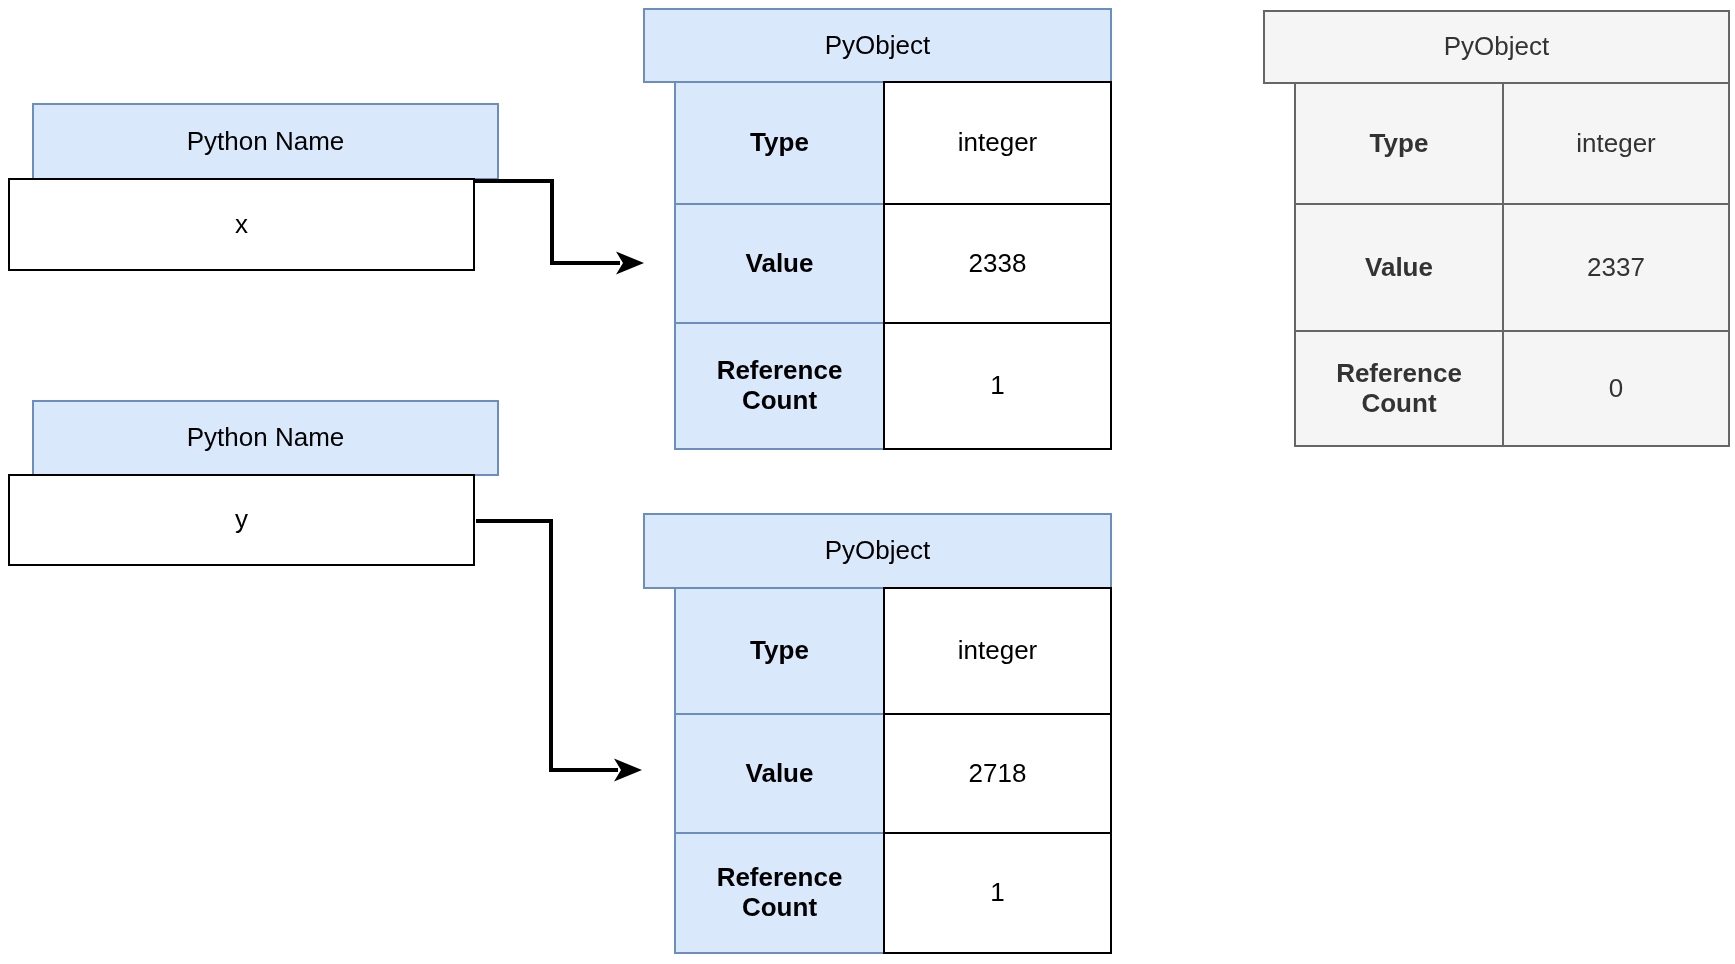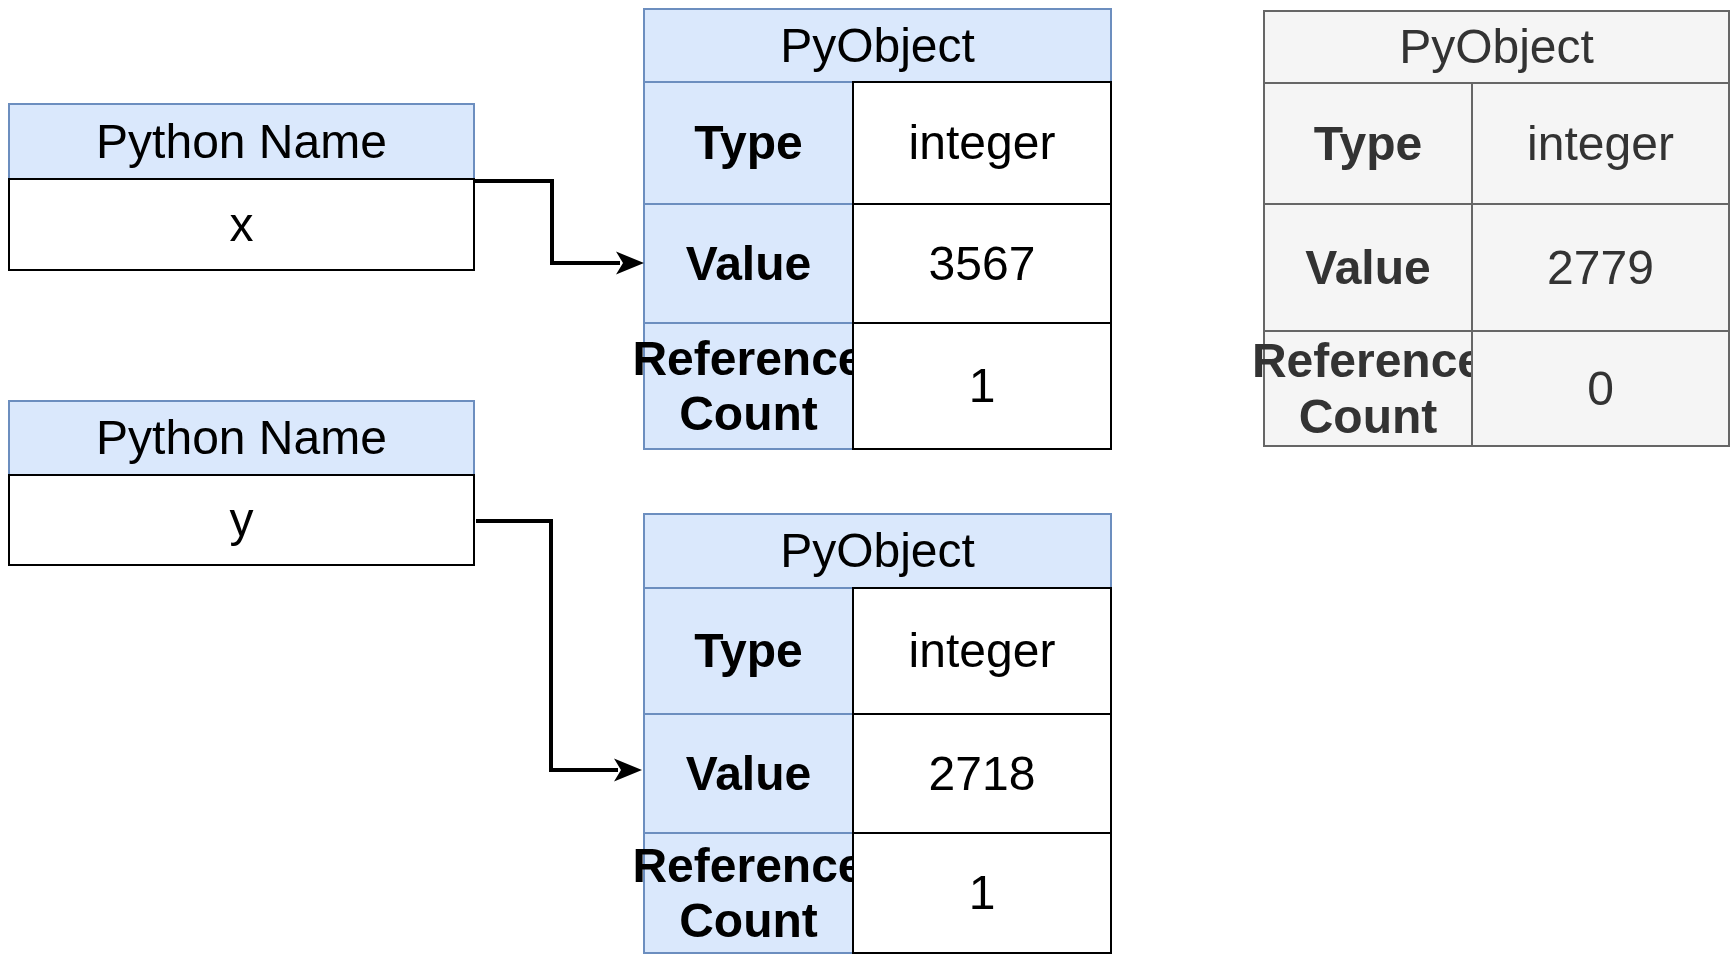--- a/index.html
+++ b/index.html
@@ -7,36 +7,36 @@
     position:relative;
     width:1735px;height:964px;
     background:#ffffff;
     font-family:"Liberation Sans","DejaVu Sans",sans-serif;
     color:#000;
     overflow:hidden;
   }
   .cell{
     display:flex;align-items:center;justify-content:center;
     text-align:center;box-sizing:border-box;
-    font-size:48px;line-height:1.15;
+    font-size:26px;line-height:1.15;
   }
   .blue{background:#dae8fc;border:2px solid #6c8ebf;color:#000000;}
   .white{background:#ffffff;border:2px solid #000000;color:#000000;}
   .gray{background:#f5f5f5;border:2px solid #666666;color:#333333;}
   .bold{font-weight:bold;}
 
   
   .nbox{position:absolute;width:467px;}
-  .nbox .hdr{width:100%;}
+  .nbox .hdr{width:100%;margin-left:24px;}
   .nbox .bdy{width:100%;margin-top:-2px;}
 
   
   .pyo{position:absolute;width:469px;}
   .trow{display:flex;}
-  .trow + .trow{margin-top:-2px;}
+  .trow + .trow{margin-top:-2px;margin-left:31px;}
   .lcell{width:211px;flex:0 0 211px;padding:0 4px;}
   .rcell{flex:1 1 auto;margin-left:-2px;text-align:center;}
 
   #arrows{position:absolute;left:0;top:0;pointer-events:none;}
 </style>
 </head>
 <body>
 
 <div id="canvas">
 
@@ -53,39 +53,39 @@
   <div class="pyo" style="left:643px;top:8px;">
     <div class="trow">
       <div class="cell blue" style="width:100%;height:75px;">PyObject</div>
     </div>
     <div class="trow" style="height:124px;">
       <div class="cell blue bold lcell">Type</div>
       <div class="cell white rcell">integer</div>
     </div>
     <div class="trow" style="height:121px;">
       <div class="cell blue bold lcell">Value</div>
-      <div class="cell white rcell">3567</div>
+      <div class="cell white rcell">2338</div>
     </div>
     <div class="trow" style="height:128px;">
       <div class="cell blue bold lcell">Reference Count</div>
       <div class="cell white rcell">1</div>
     </div>
   </div>
 
   <div class="pyo" style="left:1263px;top:10px;width:467px;">
     <div class="trow">
       <div class="cell gray" style="width:100%;height:74px;">PyObject</div>
     </div>
     <div class="trow" style="height:123px;">
       <div class="cell gray bold lcell" style="width:210px;flex:0 0 210px;">Type</div>
       <div class="cell gray rcell">integer</div>
     </div>
     <div class="trow" style="height:129px;">
       <div class="cell gray bold lcell" style="width:210px;flex:0 0 210px;">Value</div>
-      <div class="cell gray rcell">2779</div>
+      <div class="cell gray rcell">2337</div>
     </div>
     <div class="trow" style="height:117px;">
       <div class="cell gray bold lcell" style="width:210px;flex:0 0 210px;">Reference Count</div>
       <div class="cell gray rcell">0</div>
     </div>
   </div>
 
   <div class="pyo" style="left:643px;top:513px;">
     <div class="trow">
       <div class="cell blue" style="width:100%;height:76px;">PyObject</div>

